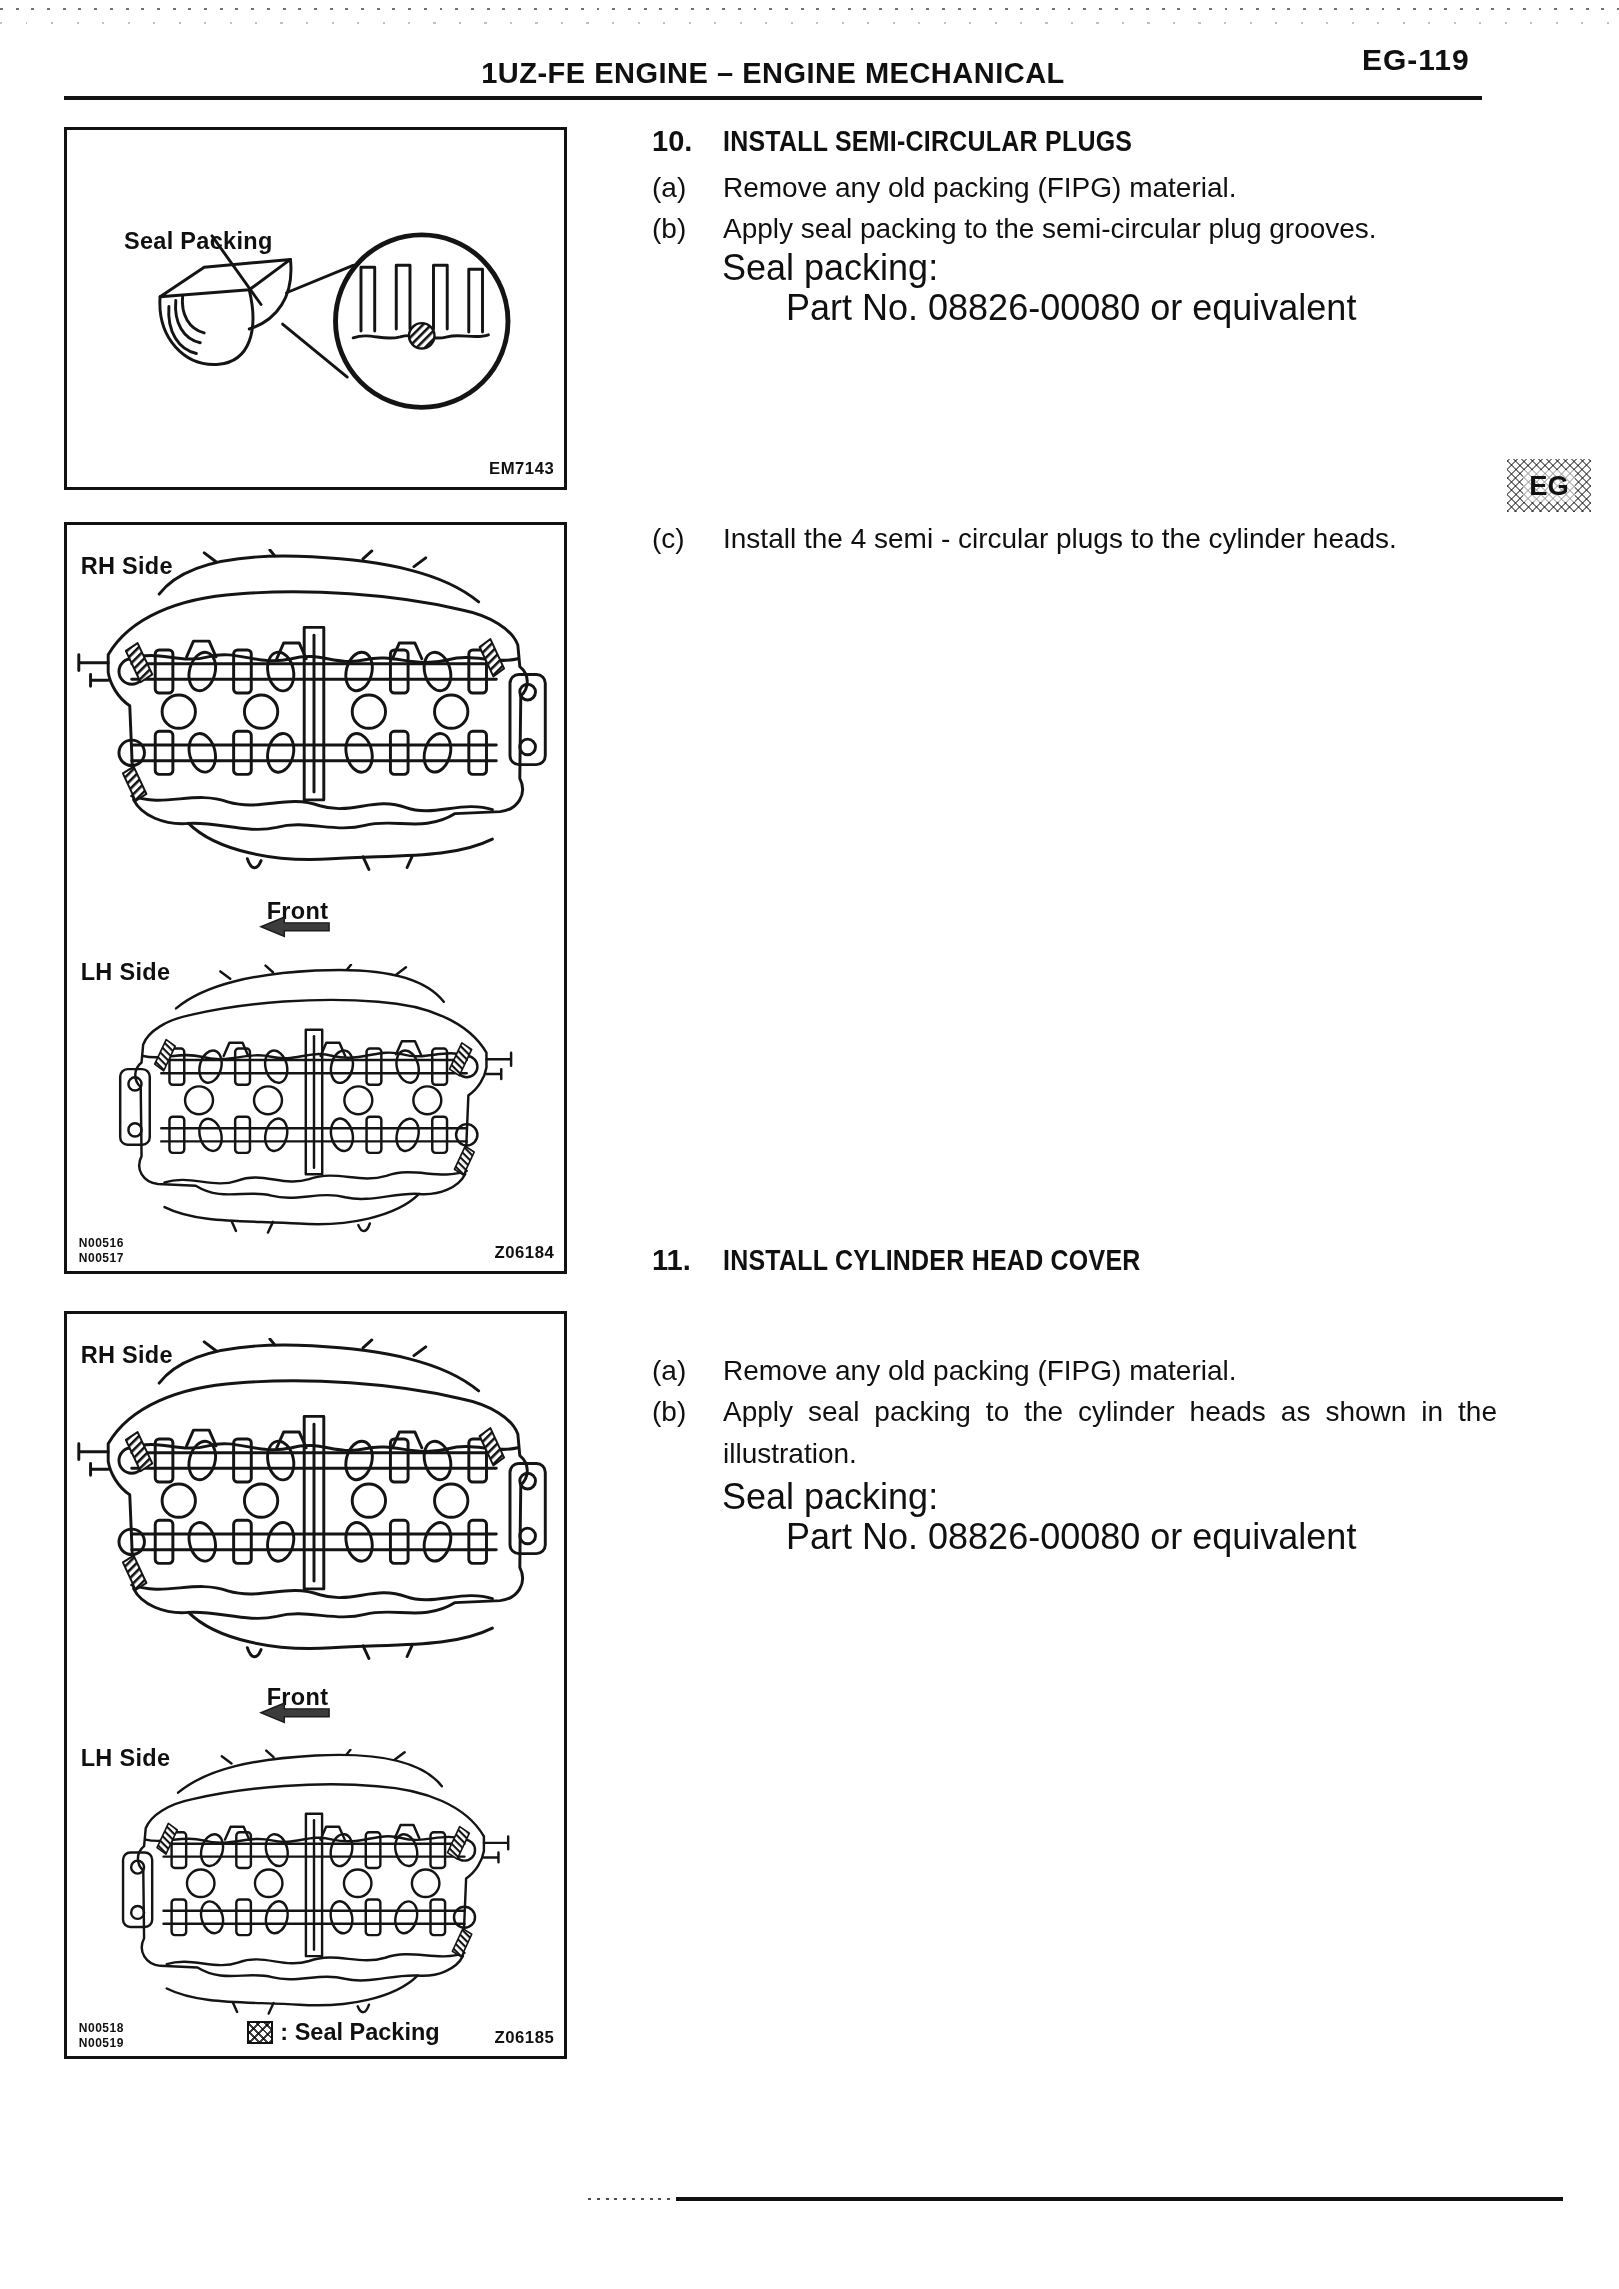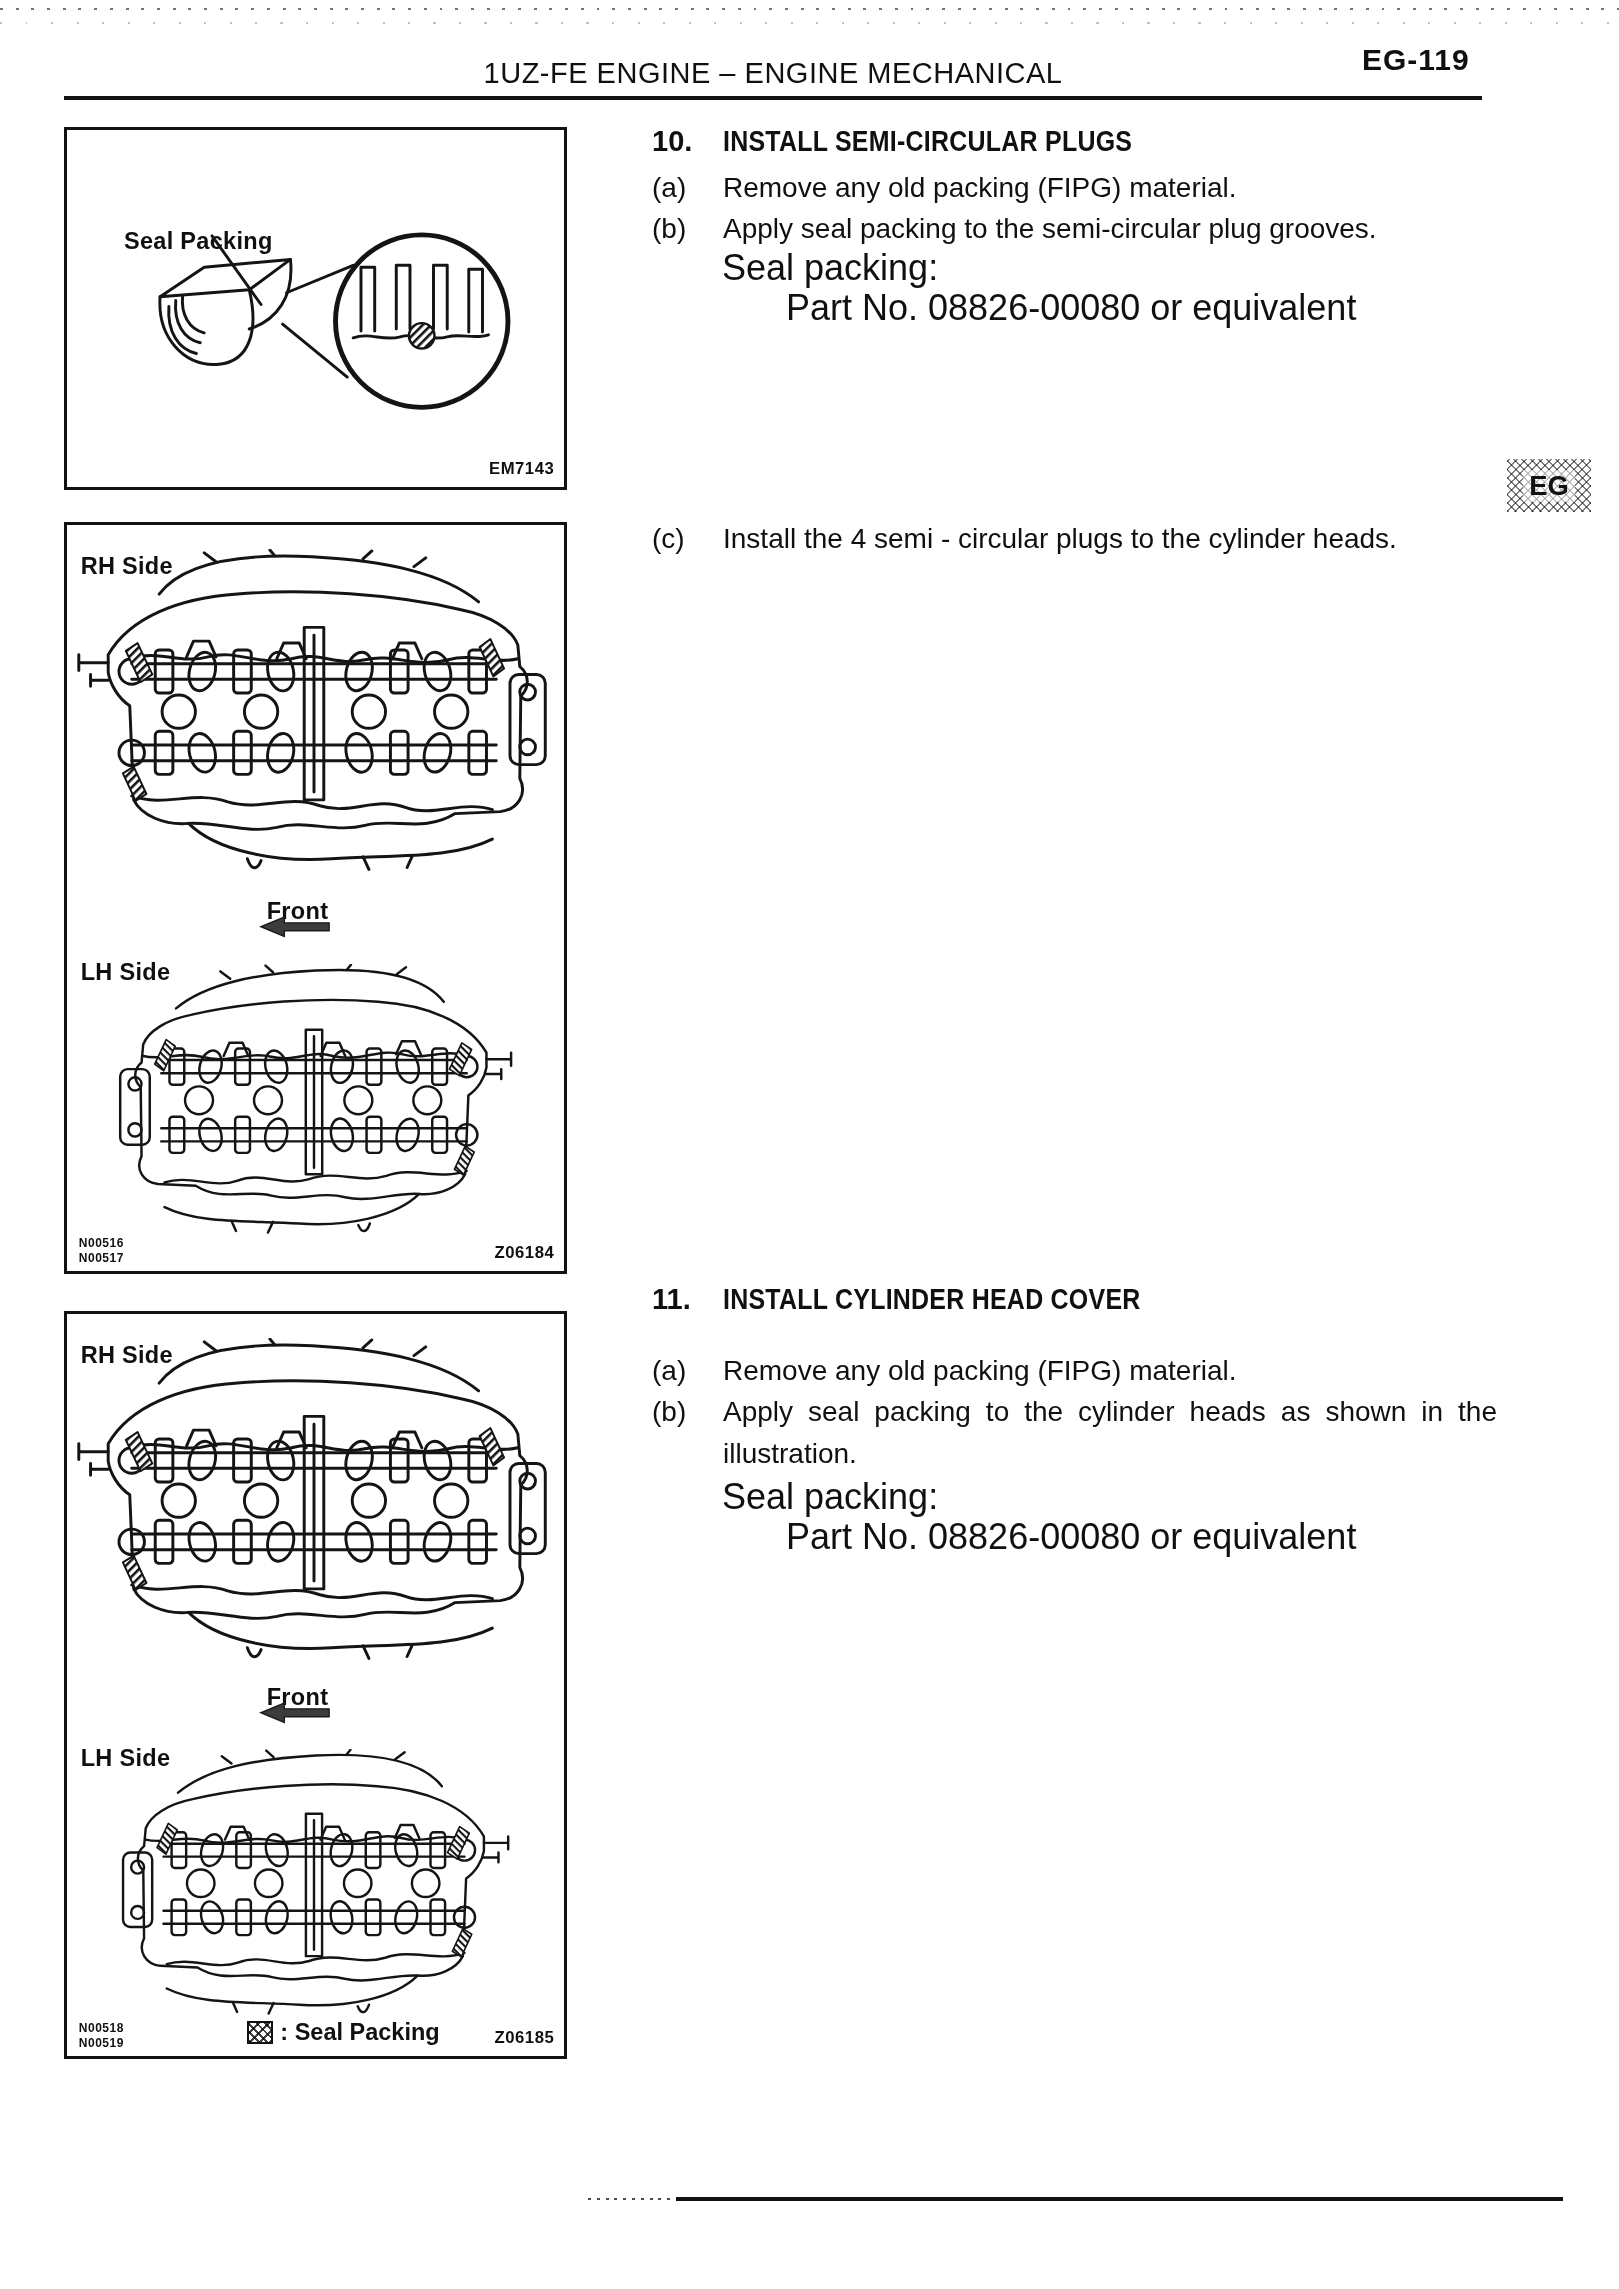--- a/index.html
+++ b/index.html
@@ -11,21 +11,21 @@
   
   .noise-top{
     top:7.8px;left:0;width:1619px;height:2px;opacity:.55;
     background:repeating-linear-gradient(90deg,#000 0 2.9px,transparent 2.9px 15.7px);
   }
   .noise-top2{
     top:21.6px;left:0;width:1619px;height:2px;opacity:.25;
     background:repeating-linear-gradient(90deg,#000 0 2px,transparent 2px 25.5px);
   }
   
-  .hdr-title{top:57px;left:64px;width:1418px;text-align:center;font-size:29px;font-weight:normal;letter-spacing:0.5px;}
+  .hdr-title{top:57px;left:64px;width:1418px;text-align:center;font-size:29px;font-weight:bold;letter-spacing:0.5px;}
   .hdr-page{top:43px;left:1362px;font-size:30px;font-weight:bold;letter-spacing:1px;}
   .hdr-rule{top:96px;left:64px;width:1418px;height:3.9px;background:#121212;}
   
   .eg-tab{
     top:459px;left:1507px;width:84px;height:53px;
     display:flex;align-items:center;justify-content:center;
     background-image:
       repeating-linear-gradient(45deg,rgba(0,0,0,.5) 0 1.5px,transparent 1.5px 5.9px),
       repeating-linear-gradient(-45deg,rgba(0,0,0,.5) 0 1.5px,transparent 1.5px 5.9px);
   }
@@ -203,21 +203,21 @@
   <svg class="engine-svg" style="top:439px;height:271px;" viewBox="0 0 500 330" preserveAspectRatio="xMidYMin meet">
     <use href="#engine-top" transform="translate(500,0) scale(-1,1)"></use>
   </svg>
   <div class="figcodes" style="left:11.8px;bottom:5.9px;">
     <div>N00516</div>
     <div>N00517</div>
   </div>
   <div class="figcode" style="right:9.8px;bottom:7.8px;">Z06184</div>
 </div>
 
-<div class="sec-head" style="top:1283px;left:652px;">
+<div class="sec-head" style="top:1244px;left:652px;">
   <span class="num">11.</span>
   <span class="cond">INSTALL CYLINDER HEAD COVER</span>
 </div>
 <div class="step" style="top:1350px;left:652px;">
   <span class="lbl">(a)</span>
   <span class="txt">Remove any old packing (FIPG) material.</span>
 </div>
 <div class="step" style="top:1391px;left:652px;">
   <span class="lbl">(b)</span>
   <span class="txt">Apply seal packing to the cylinder heads as shown in the illustration.</span>

